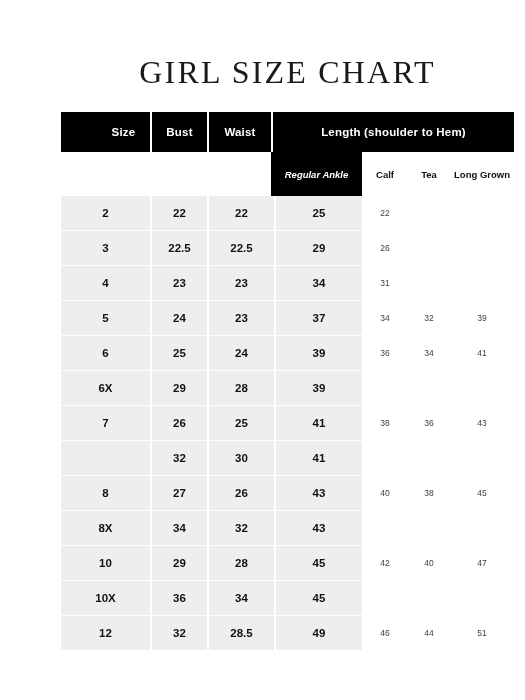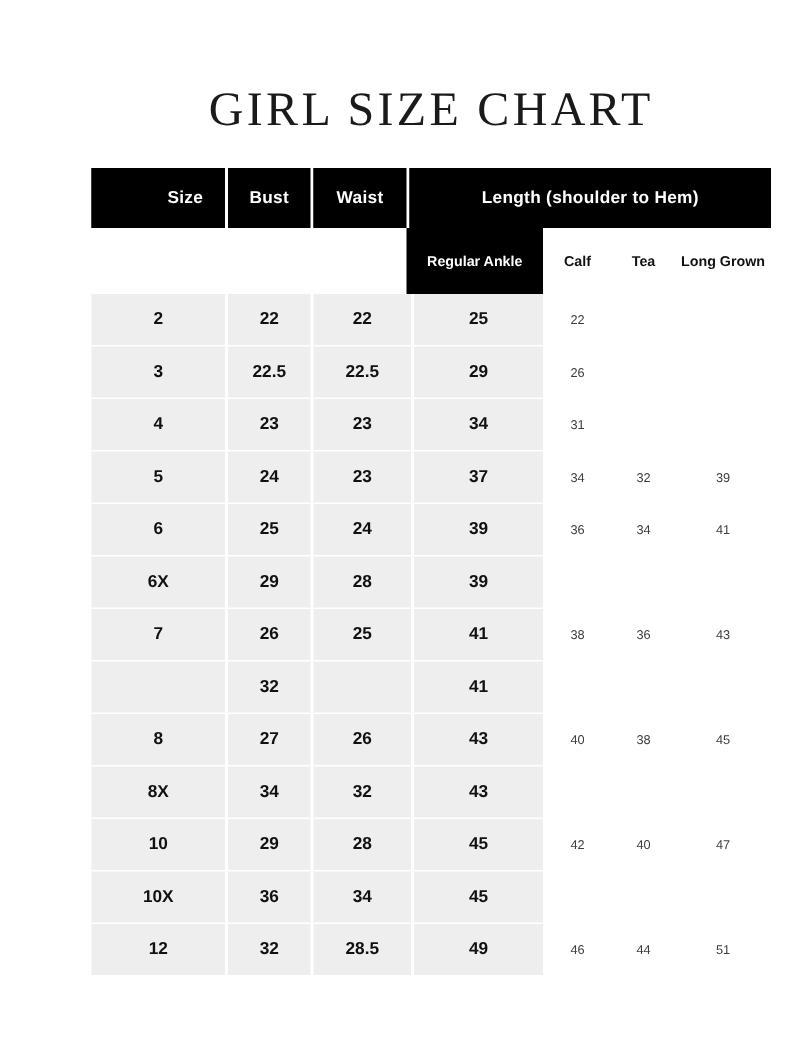--- a/index.html
+++ b/index.html
@@ -91,20 +91,21 @@
     height: 44px;
     background: #000000;
     color: #ffffff;
     font-size: 9.5px;
     font-weight: bold;
     display: flex;
     align-items: center;
     justify-content: center;
     box-sizing: border-box;
     white-space: nowrap;
+    font-style: italic;
   }
   .sub-label {
     position: absolute;
     top: 0;
     height: 44px;
     display: flex;
     align-items: center;
     justify-content: center;
     font-size: 9.5px;
     font-weight: bold;
@@ -293,20 +294,21 @@
           <div class="gap-v gv1"></div>
           <div class="gap-v gv2"></div>
           <div class="gap-v gv3"></div>
           <div class="cell-light c-calf">38</div>
           <div class="cell-light c-tea">36</div>
           <div class="cell-light c-long">43</div>
         </div>
         <div class="row">
           <div class="shade"></div>
           <div class="cell c-bust">32</div>
+          <div class="cell c-waist">30</div>
           <div class="cell c-reg">41</div>
           <div class="gap-v gv1"></div>
           <div class="gap-v gv2"></div>
           <div class="gap-v gv3"></div>
           <div class="cell-light c-calf"></div>
           <div class="cell-light c-tea"></div>
           <div class="cell-light c-long"></div>
         </div>
         <div class="row">
           <div class="shade"></div>

